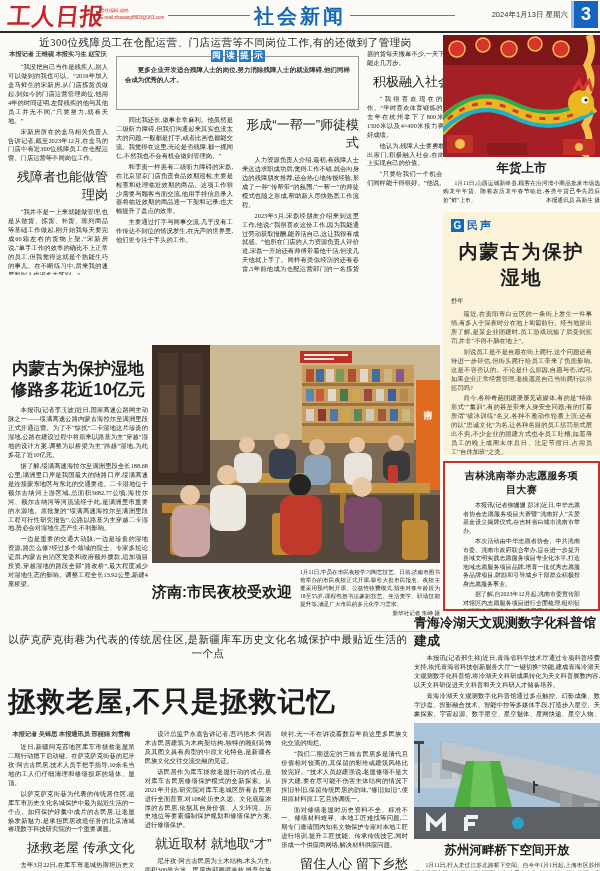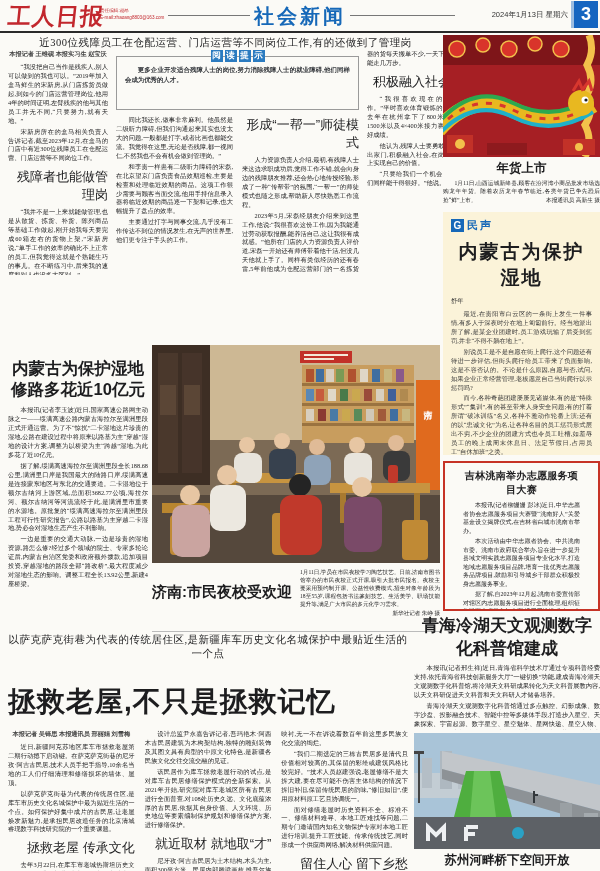--- a/index.html
+++ b/index.html
@@ -70,21 +70,21 @@
           box-sizing:border-box;padding:5px 18px;overflow:hidden;}
   .tn-title{font-family:"Liberation Sans",sans-serif;font-weight:900;font-size:10px;text-align:center;margin:1px 0 4px;letter-spacing:.3px;}
   #taonan p.body{font-size:6px;}
   
   #laowu{position:absolute;left:8px;top:633px;width:400px;height:238px;overflow:hidden;}
   .lw-kicker{font-size:10.5px;text-align:center;letter-spacing:.5px;}
   .lw-title{font-family:"Liberation Sans",sans-serif;font-weight:900;font-size:28px;text-align:left;letter-spacing:1px;margin:22px 0 9px;}
   .lw-body{column-count:3;column-gap:10px;height:168px;overflow:hidden;}
   
   #qinghai{position:absolute;left:414px;top:612px;width:186px;height:259px;overflow:hidden;}
-  .qh-title{font-family:"Liberation Sans",sans-serif;font-weight:900;font-size:17px;text-align:center;margin:2px 0 4px;}
+  .qh-title{font-family:"Liberation Sans",sans-serif;font-weight:900;font-size:13px;margin:2px 0 4px;}
   #qinghai .ph{width:186px;height:116px;overflow:hidden;margin-top:3px;}
   .ph svg{display:block;}
 </style>
 </head>
 <body>
 
 <div id="paper">
 
   <div id="header">
     <div class="masthead">工人日报</div>

